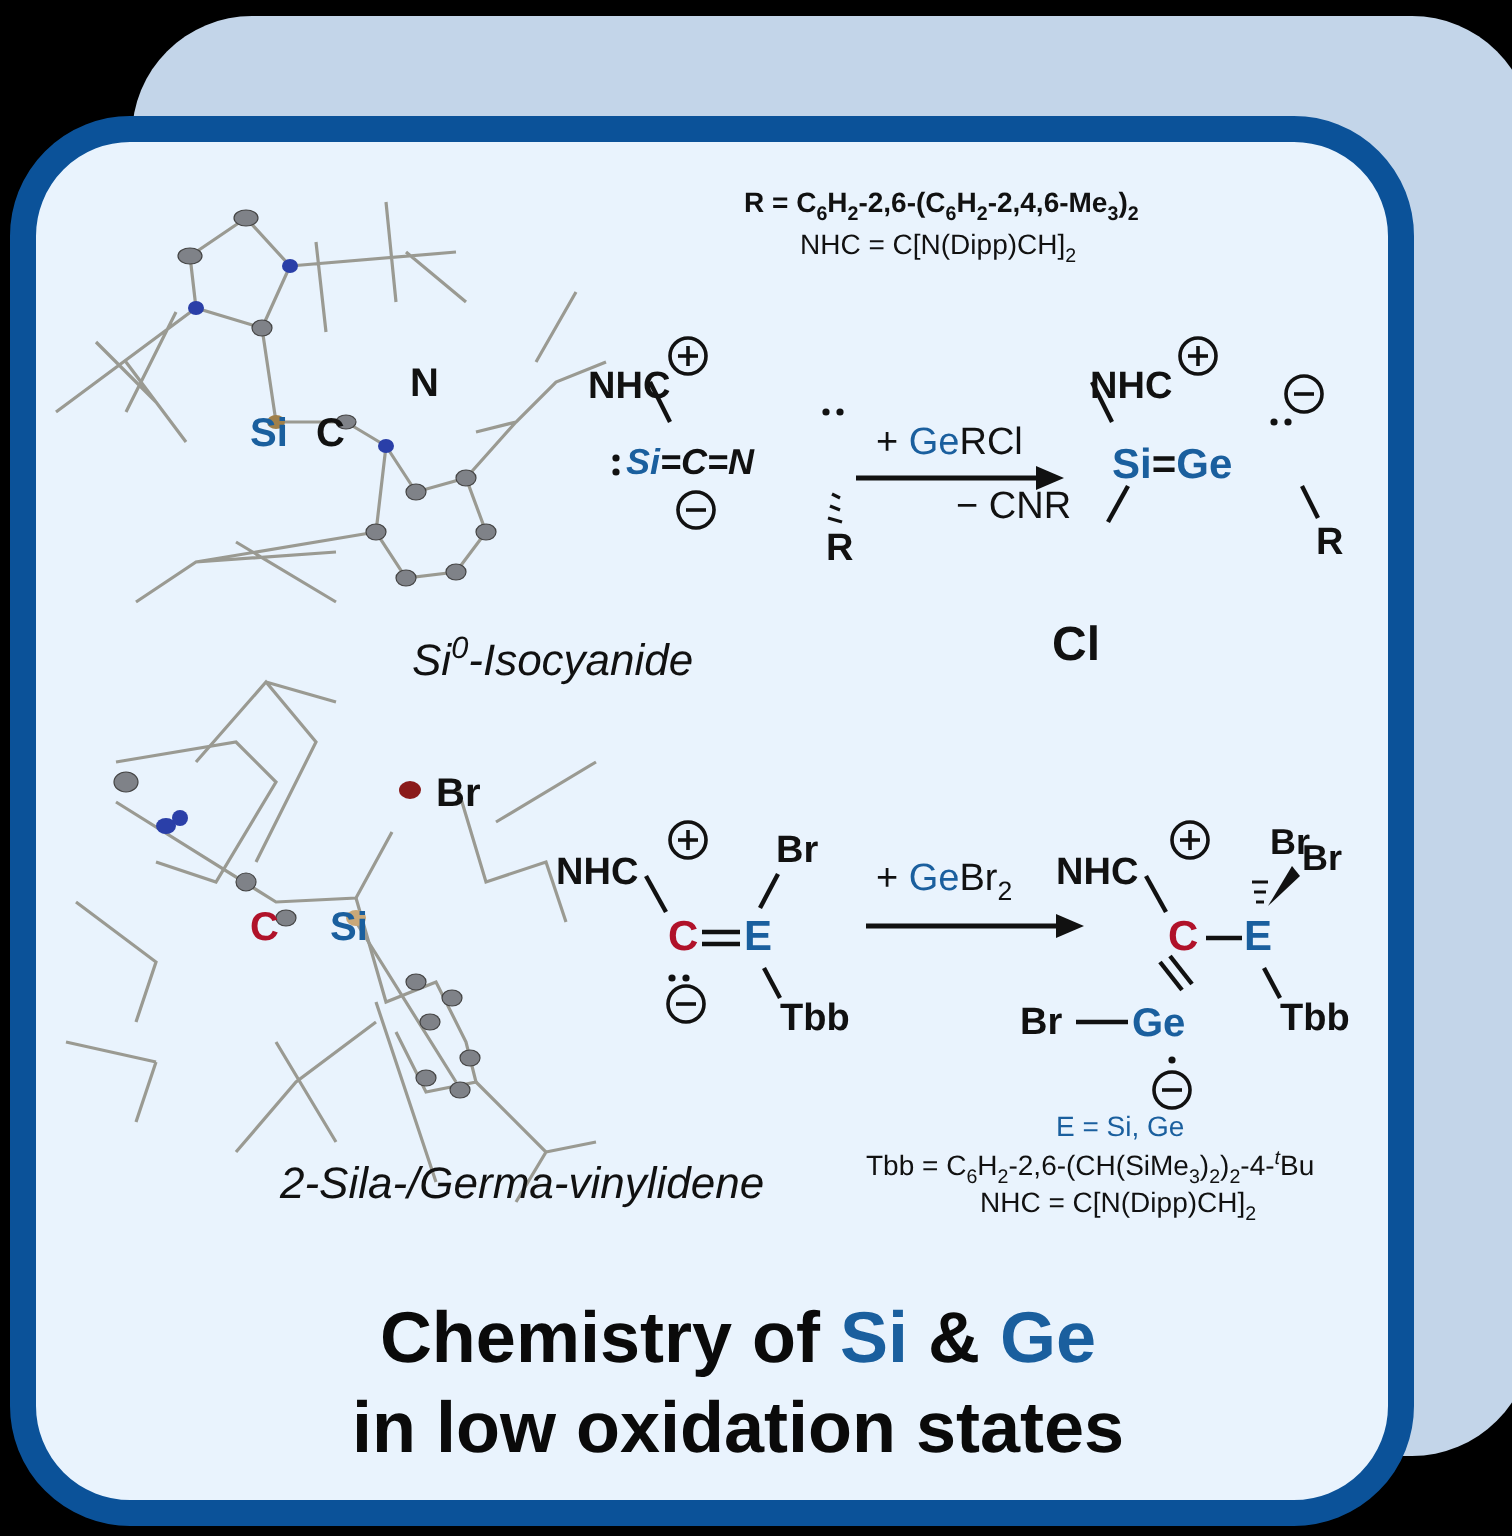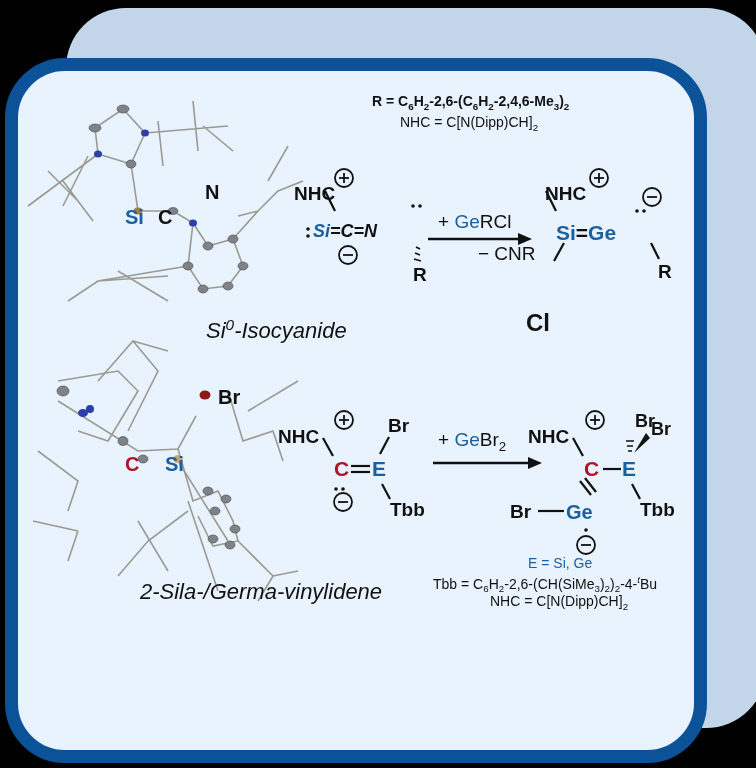--- a/index.html
+++ b/index.html
@@ -200,13 +200,15 @@
     <div class="t bold" style="left:633px;top:348px;font-size:18px;">Br</div>
     <div class="t bold" style="left:622px;top:428px;font-size:19px;">Tbb</div>
     <div class="t bold" style="left:492px;top:430px;font-size:19px;">Br</div>
     <div class="t bold blue" style="left:548px;top:430px;font-size:20px;">Ge</div>
 
     <div class="t note" style="left:510px;top:484px;"><span class="blue">E = </span><span class="blue">Si, Ge</span></div>
     <div class="t note" style="left:415px;top:503px;">Tbb = C<sub>6</sub>H<sub>2</sub>-2,6-(CH(SiMe<sub>3</sub>)<sub>2</sub>)<sub>2</sub>-4-<sup><i>t</i></sup>Bu</div>
     <div class="t note" style="left:472px;top:522px;">NHC = C[N(Dipp)CH]<sub>2</sub></div>
   </div>
 
+  <div class="title" style="top:575px;"><span>Chemistry of </span><span class="blue">Si</span><span> &amp; </span><span class="blue">Ge</span></div>
+  <div class="title" style="top:620px;">in low oxidation states</div>
 </div>
 
 </body></html>

